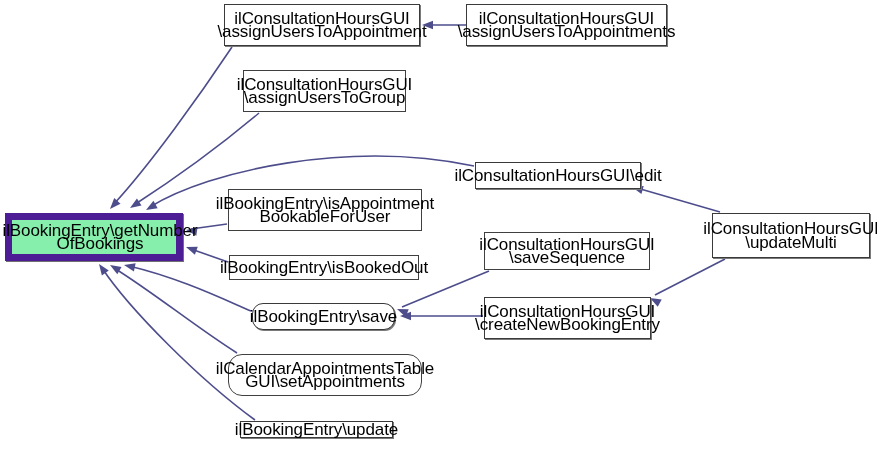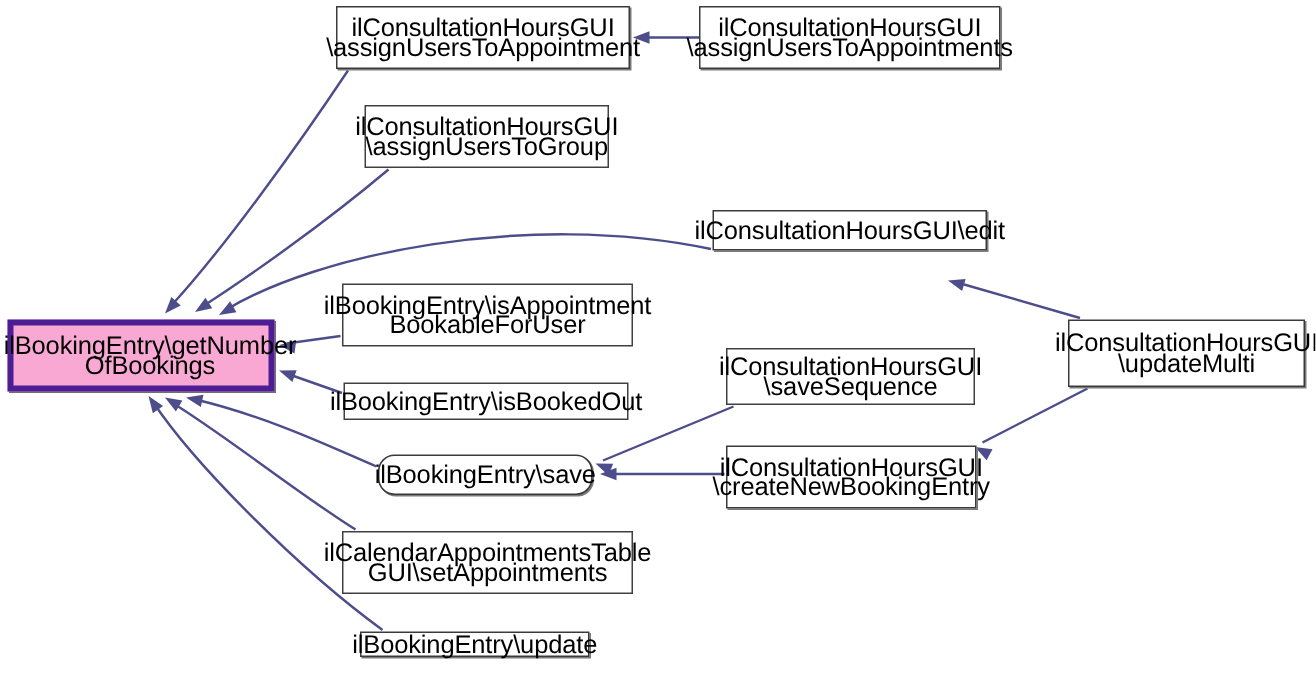--- a/index.html
+++ b/index.html
@@ -33,22 +33,22 @@
     background: #ffffff;
     border: 1px solid #404040;
     color: #000000;
     font-size: 17px;
     line-height: 13.5px;
     letter-spacing: -0.1px;
     white-space: pre-line;
     z-index: 2;
   }
   .node.center {
-    background: #f9a8d4;
-    border: 4px solid #4c1d95;
+    background: #86efac;
+    border: 7px solid #4c1d95;
     box-shadow: 1px 1px 0 0 #707070;
     padding-left: 12px;
   }
   .node.thick {
     border: 1px solid #3a3a3a;
     box-shadow: 1px 1px 0 0 #7a7a7a;
   }
 </style>
 </head>
 <body>
@@ -112,29 +112,29 @@
 
   <div id="node-layer">
       <div class="node center" style="left: 5px; top: 213px; width: 178px; height: 48px;">ilBookingEntry\getNumber
 OfBookings</div>
       <div class="node thick" style="left: 224px; top: 4px; width: 196px; height: 42px;">ilConsultationHoursGUI
 \assignUsersToAppointment</div>
       <div class="node thick" style="left: 466px; top: 4px; width: 201px; height: 42px;">ilConsultationHoursGUI
 \assignUsersToAppointments</div>
       <div class="node" style="left: 243px; top: 70px; width: 163px; height: 42px;">ilConsultationHoursGUI
 \assignUsersToGroup</div>
-      <div class="node thick" style="left: 475px; top: 140px; width: 183px; height: 27px;">ilConsultationHoursGUI\edit</div>
+      <div class="node thick" style="left: 475px; top: 162px; width: 166px; height: 27px;">ilConsultationHoursGUI\edit</div>
       <div class="node" style="left: 228px; top: 189px; width: 194px; height: 42px;">ilBookingEntry\isAppointment
 BookableForUser</div>
       <div class="node thick" style="left: 712px; top: 213px; width: 158px; height: 45px;">ilConsultationHoursGUI
 \updateMulti</div>
       <div class="node" style="left: 484px; top: 232px; width: 166px; height: 38px;">ilConsultationHoursGUI
 \saveSequence</div>
       <div class="node" style="left: 229px; top: 255px; width: 190px; height: 25px;">ilBookingEntry\isBookedOut</div>
       <div class="node thick" style="left: 252px; top: 303px; width: 143px; height: 27px; border-radius: 11px;">ilBookingEntry\save</div>
       <div class="node thick" style="left: 484px; top: 297px; width: 167px; height: 42px;">ilConsultationHoursGUI
 \createNewBookingEntry</div>
-      <div class="node" style="left: 228px; top: 354px; width: 194px; height: 42px;">ilCalendarAppointmentsTable
+      <div class="node" style="left: 228px; top: 354px; width: 194px; height: 42px; border-radius: 14px;">ilCalendarAppointmentsTable
 GUI\setAppointments</div>
       <div class="node thick" style="left: 240px; top: 421px; width: 153px; height: 17px;">ilBookingEntry\update</div>
     </div>
 
 </div>
 
 </body></html>

